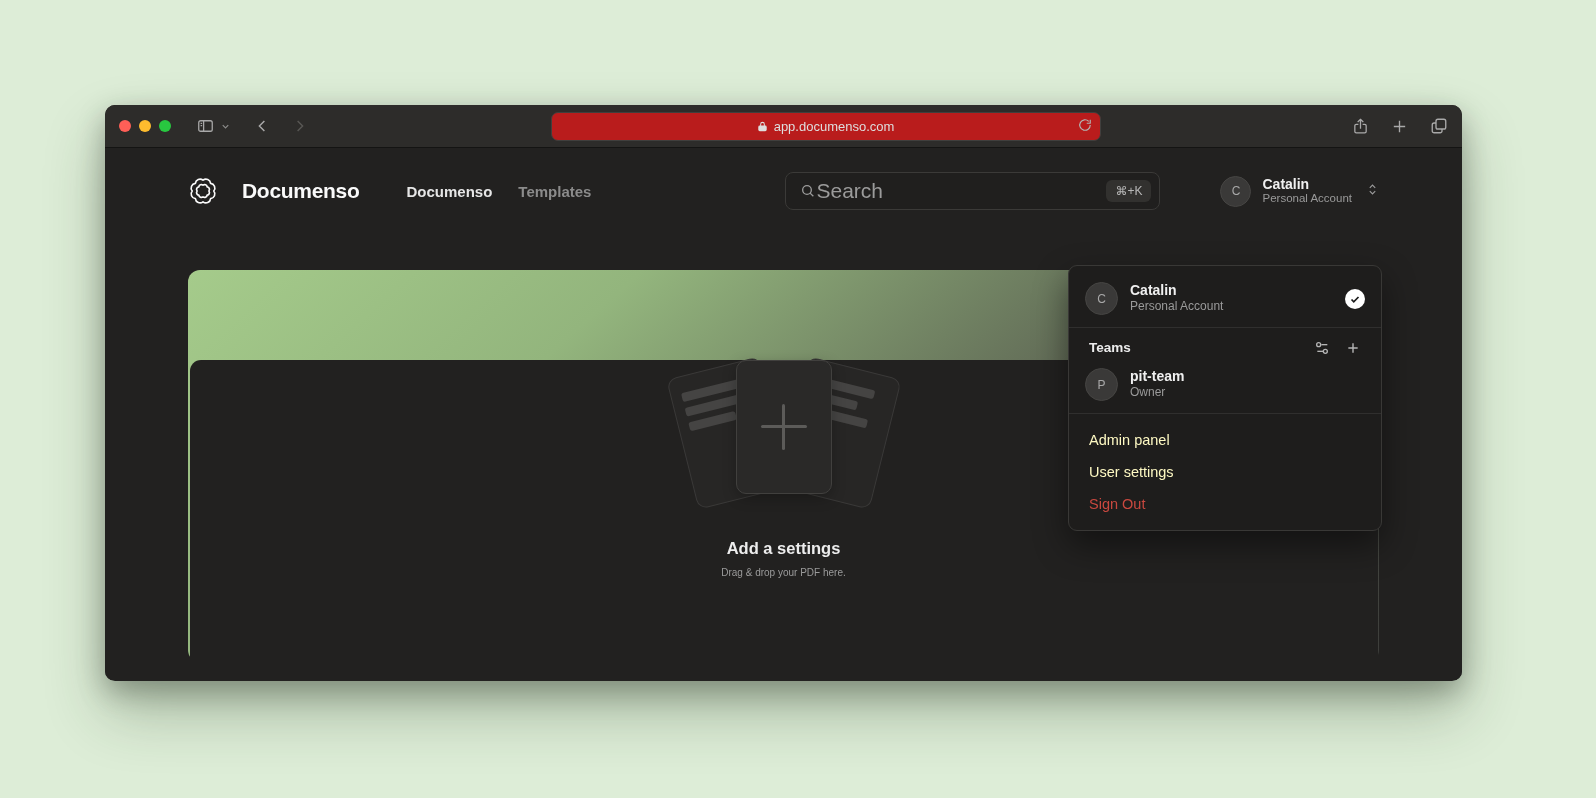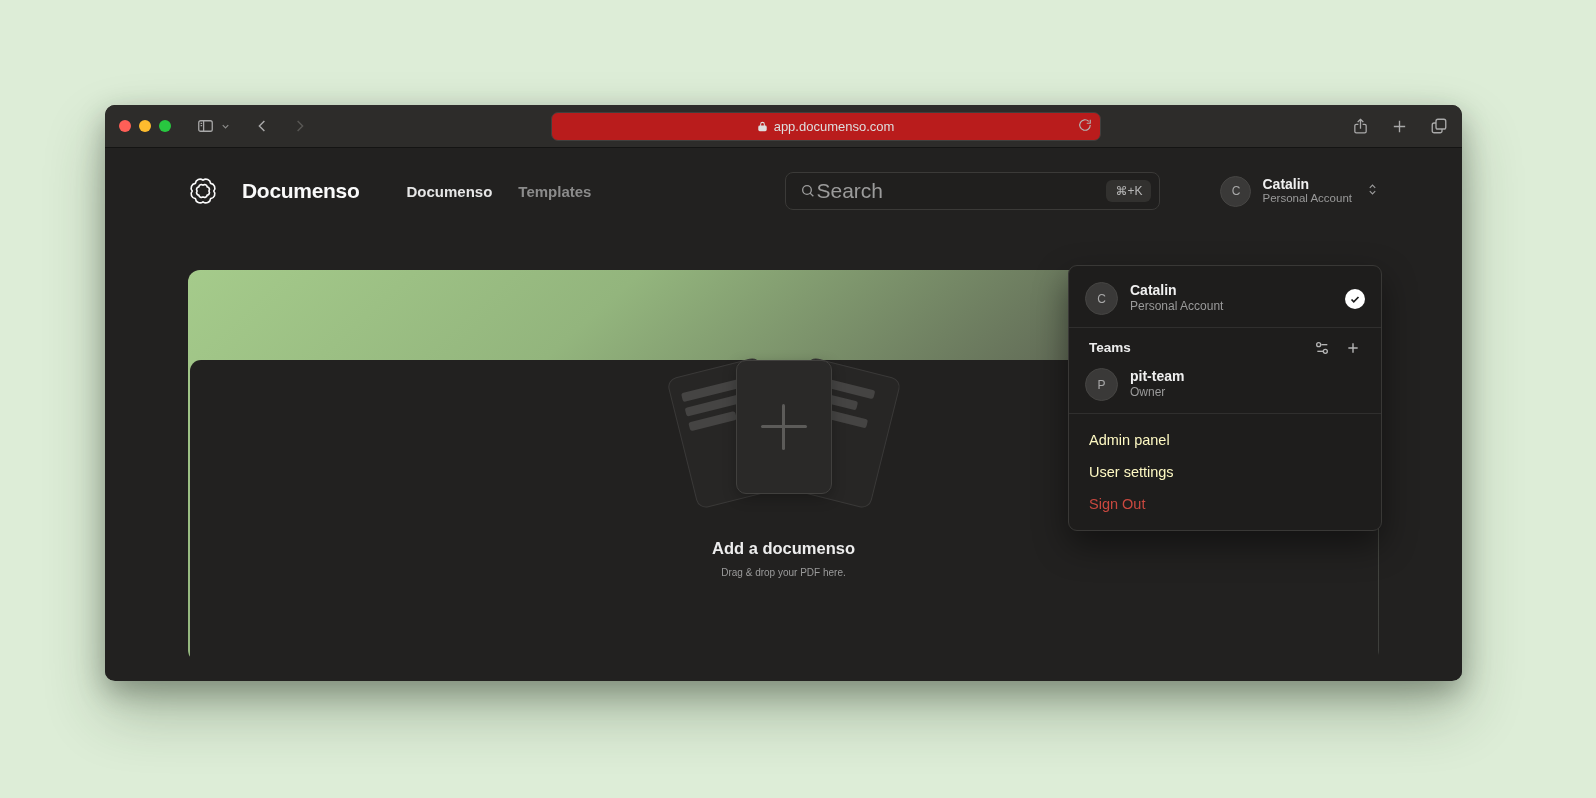--- a/index.html
+++ b/index.html
@@ -226,21 +226,21 @@
           </div>
           <div class="card right">
             <div class="bar w1"></div>
               <div class="bar w3"></div>
               <div class="bar w2"></div>
           </div>
           <div class="card center">
             <span class="plus"></span>
           </div>
         </div>
-        <div class="dz-title">Add a documenso</div>
+        <div class="dz-title">Add a settings</div>
         <div class="dz-sub">Drag &amp; drop your PDF here.</div>
       </div>
     </div>
 
     <div class="menu">
       <div class="menu-row">
         <span class="avatar">C</span>
         <span>
           <div class="row-name">Catalin</div>
           <div class="row-sub">Personal Account</div>

